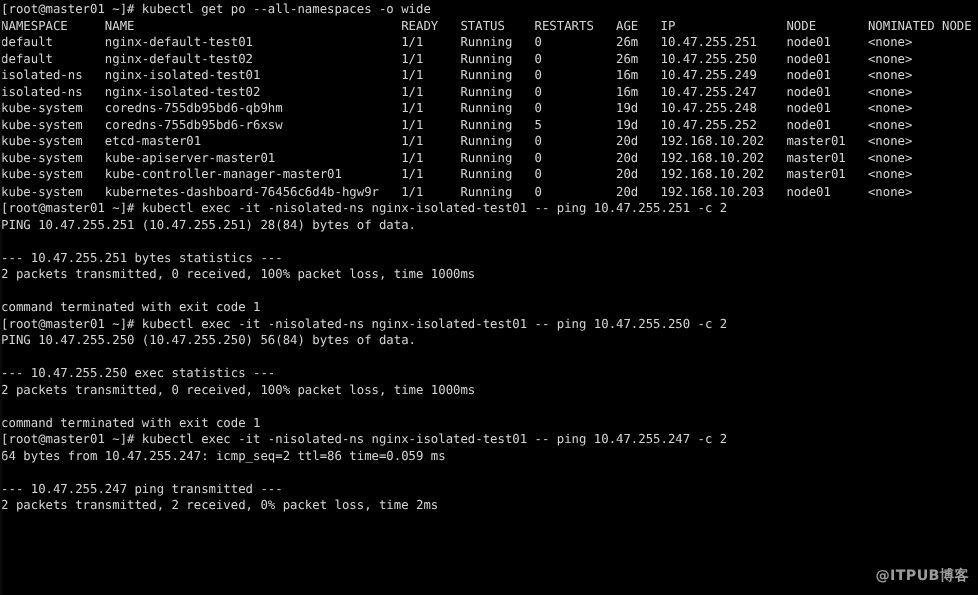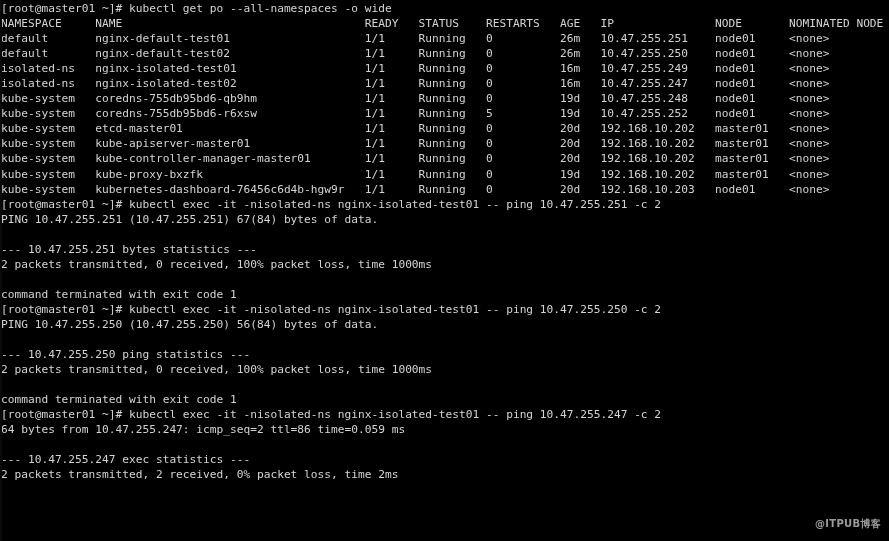--- a/index.html
+++ b/index.html
@@ -38,21 +38,21 @@
     padding: 0;
   }
   .term-line.blank {
     color: transparent;
   }
   #watermark {
     position: absolute;
     right: 8px;
     bottom: 10px;
     font-family: "DejaVu Sans", "Liberation Sans", sans-serif;
-    font-size: 10px;
+    font-size: 13px;
     font-weight: bold;
     color: #9c9c9c;
     letter-spacing: 0.3px;
     user-select: none;
     pointer-events: none;
   }
   #scan-edge-left {
     position: absolute;
     left: 0;
     top: 0;
@@ -71,37 +71,36 @@
       <div class="term-line">NAMESPACE     NAME                                    READY   STATUS    RESTARTS   AGE   IP               NODE       NOMINATED NODE</div>
       <div class="term-line">default       nginx-default-test01                    1/1     Running   0          26m   10.47.255.251    node01     &lt;none&gt;</div>
       <div class="term-line">default       nginx-default-test02                    1/1     Running   0          26m   10.47.255.250    node01     &lt;none&gt;</div>
       <div class="term-line">isolated-ns   nginx-isolated-test01                   1/1     Running   0          16m   10.47.255.249    node01     &lt;none&gt;</div>
       <div class="term-line">isolated-ns   nginx-isolated-test02                   1/1     Running   0          16m   10.47.255.247    node01     &lt;none&gt;</div>
       <div class="term-line">kube-system   coredns-755db95bd6-qb9hm                1/1     Running   0          19d   10.47.255.248    node01     &lt;none&gt;</div>
       <div class="term-line">kube-system   coredns-755db95bd6-r6xsw                1/1     Running   5          19d   10.47.255.252    node01     &lt;none&gt;</div>
       <div class="term-line">kube-system   etcd-master01                           1/1     Running   0          20d   192.168.10.202   master01   &lt;none&gt;</div>
       <div class="term-line">kube-system   kube-apiserver-master01                 1/1     Running   0          20d   192.168.10.202   master01   &lt;none&gt;</div>
       <div class="term-line">kube-system   kube-controller-manager-master01        1/1     Running   0          20d   192.168.10.202   master01   &lt;none&gt;</div>
-      <div class="term-line">kube-system   kube-proxy-bxzfk                        1/1     Running   0          19d   192.168.10.202   master01   &lt;none&gt;</div>
       <div class="term-line">kube-system   kubernetes-dashboard-76456c6d4b-hgw9r   1/1     Running   0          20d   192.168.10.203   node01     &lt;none&gt;</div>
       <div class="term-line">[root@master01 ~]# kubectl exec -it -nisolated-ns nginx-isolated-test01 -- ping 10.47.255.251 -c 2</div>
-      <div class="term-line">PING 10.47.255.251 (10.47.255.251) 67(84) bytes of data.</div>
+      <div class="term-line">PING 10.47.255.251 (10.47.255.251) 28(84) bytes of data.</div>
       <div class="term-line blank"></div>
       <div class="term-line">--- 10.47.255.251 bytes statistics ---</div>
       <div class="term-line">2 packets transmitted, 0 received, 100% packet loss, time 1000ms</div>
       <div class="term-line blank"></div>
       <div class="term-line">command terminated with exit code 1</div>
       <div class="term-line">[root@master01 ~]# kubectl exec -it -nisolated-ns nginx-isolated-test01 -- ping 10.47.255.250 -c 2</div>
       <div class="term-line">PING 10.47.255.250 (10.47.255.250) 56(84) bytes of data.</div>
       <div class="term-line blank"></div>
-      <div class="term-line">--- 10.47.255.250 ping statistics ---</div>
+      <div class="term-line">--- 10.47.255.250 exec statistics ---</div>
       <div class="term-line">2 packets transmitted, 0 received, 100% packet loss, time 1000ms</div>
       <div class="term-line blank"></div>
       <div class="term-line">command terminated with exit code 1</div>
       <div class="term-line">[root@master01 ~]# kubectl exec -it -nisolated-ns nginx-isolated-test01 -- ping 10.47.255.247 -c 2</div>
       <div class="term-line">64 bytes from 10.47.255.247: icmp_seq=2 ttl=86 time=0.059 ms</div>
       <div class="term-line blank"></div>
-      <div class="term-line">--- 10.47.255.247 exec statistics ---</div>
+      <div class="term-line">--- 10.47.255.247 ping transmitted ---</div>
       <div class="term-line">2 packets transmitted, 2 received, 0% packet loss, time 2ms</div>
     </div>
 
   <div id="watermark">@ITPUB博客</div>
 </div>
 
 </body></html>

